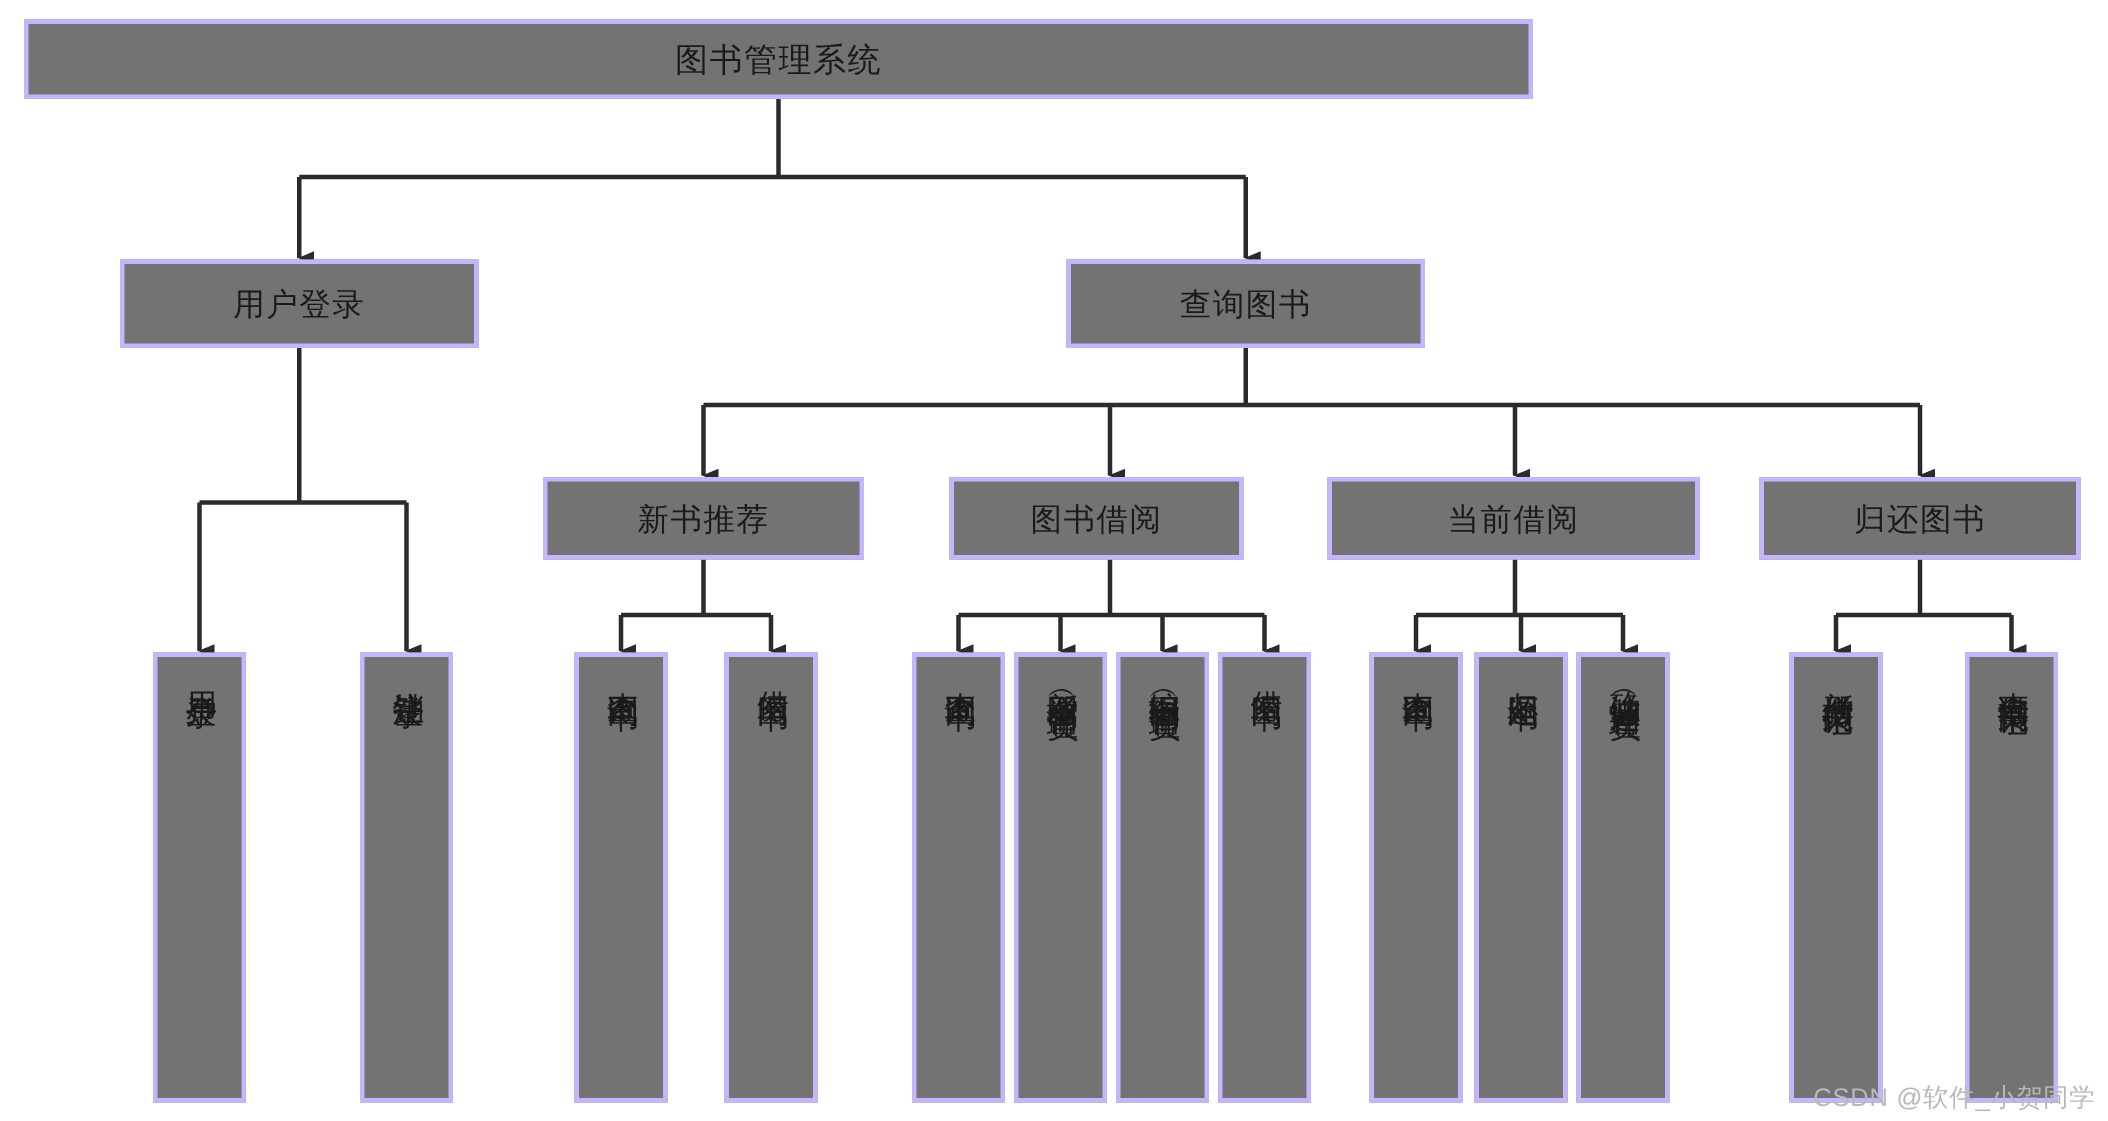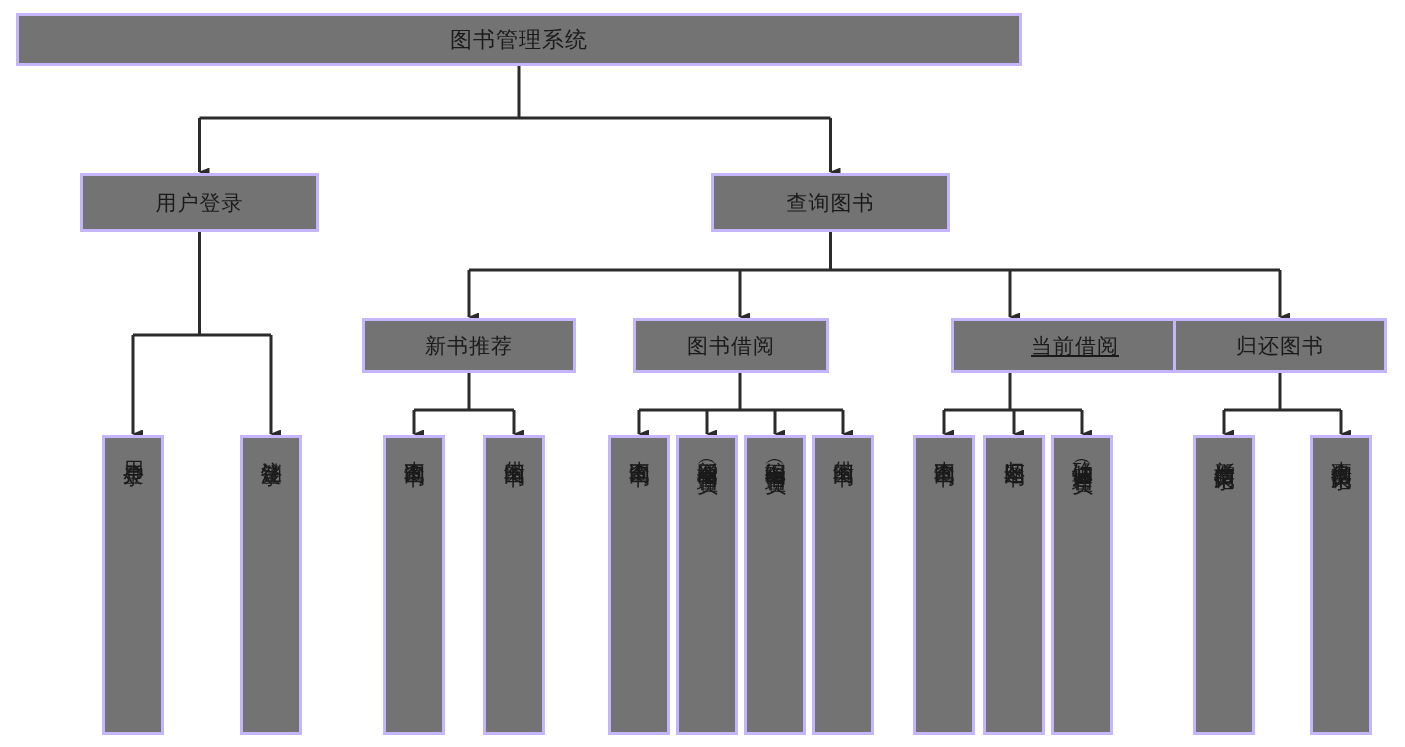--- a/index.html
+++ b/index.html
@@ -125,21 +125,21 @@
       </div>
       <div class="node level-1 horizontal" style="left: 711px; top: 173px; width: 239px; height: 59px;">
         <span class="node-label">查询图书</span>
       </div>
       <div class="node level-2 horizontal" style="left: 362px; top: 318px; width: 214px; height: 55px;">
         <span class="node-label">新书推荐</span>
       </div>
       <div class="node level-2 horizontal" style="left: 633px; top: 318px; width: 196px; height: 55px;">
         <span class="node-label">图书借阅</span>
       </div>
-      <div class="node level-2 horizontal" style="left: 951px; top: 318px; width: 248px; height: 55px; text-decoration: underline;">
+      <div class="node level-2 horizontal" style="left: 885px; top: 318px; width: 248px; height: 55px;">
         <span class="node-label">当前借阅</span>
       </div>
       <div class="node level-2 horizontal" style="left: 1173px; top: 318px; width: 214px; height: 55px;">
         <span class="node-label">归还图书</span>
       </div>
       <div class="node level-3 vertical" style="left: 102px; top: 435px; width: 62px; height: 300px;">
         <span class="node-label">用户登录</span>
       </div>
       <div class="node level-3 vertical" style="left: 240px; top: 435px; width: 62px; height: 300px;">
         <span class="node-label">注销登录</span>
@@ -172,14 +172,15 @@
         <span class="node-label">确认归还（管理员）</span>
       </div>
       <div class="node level-3 vertical" style="left: 1193px; top: 435px; width: 62px; height: 300px;">
         <span class="node-label">新增借阅记录</span>
       </div>
       <div class="node level-3 vertical" style="left: 1310px; top: 435px; width: 62px; height: 300px;">
         <span class="node-label">查询借阅记录</span>
       </div>
     </div>
 
+  <div id="watermark">CSDN @软件_小贺同学</div>
 
 </div>
 
 </body></html>

